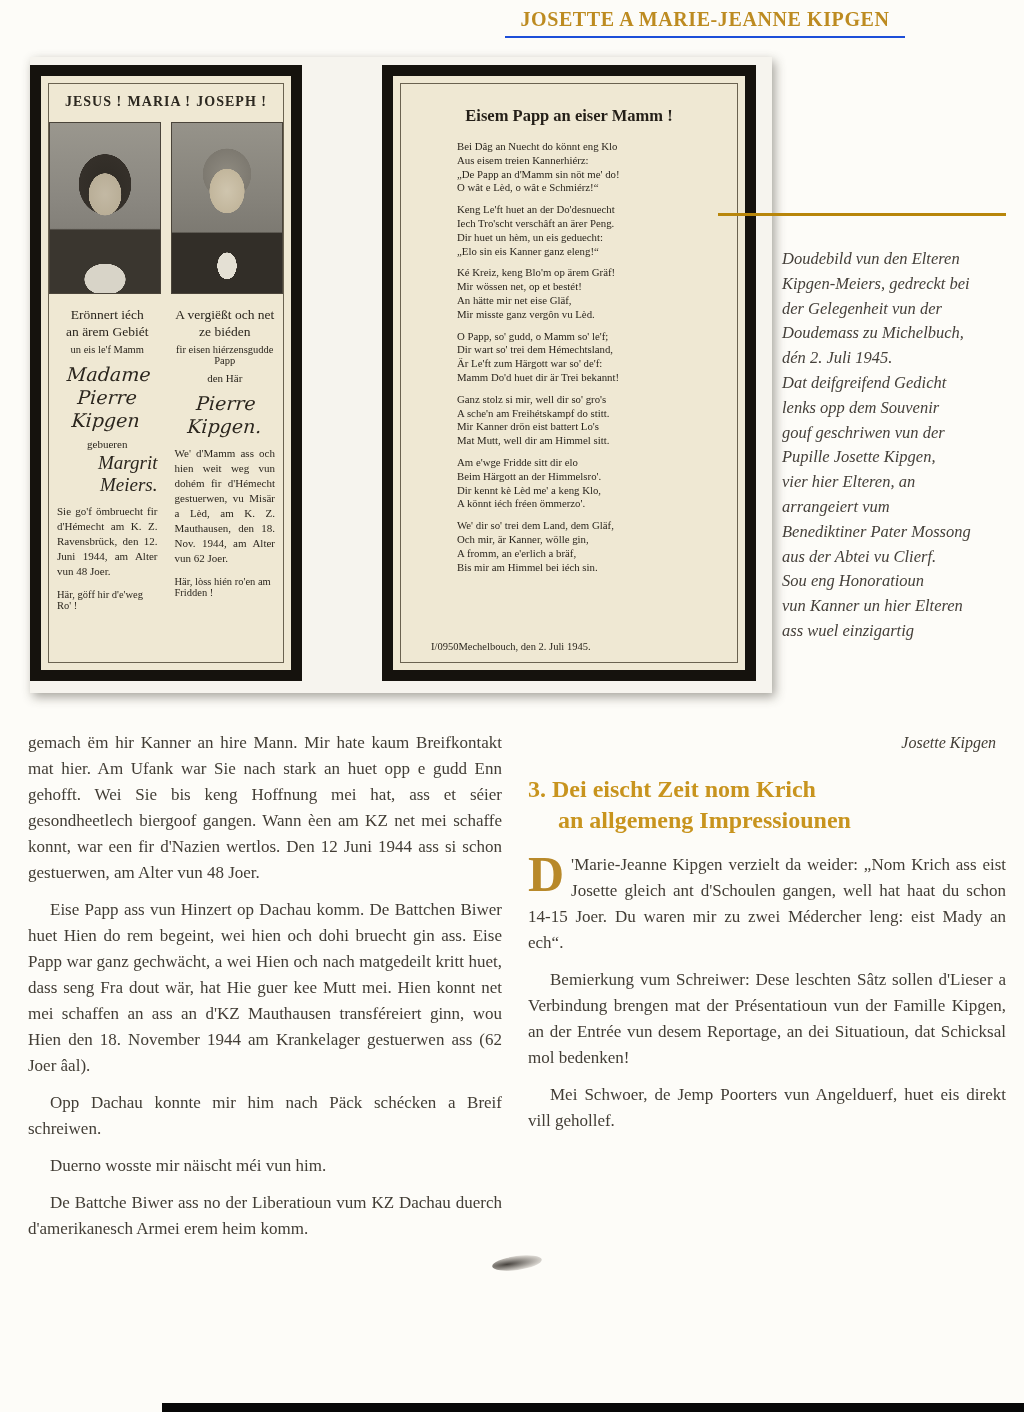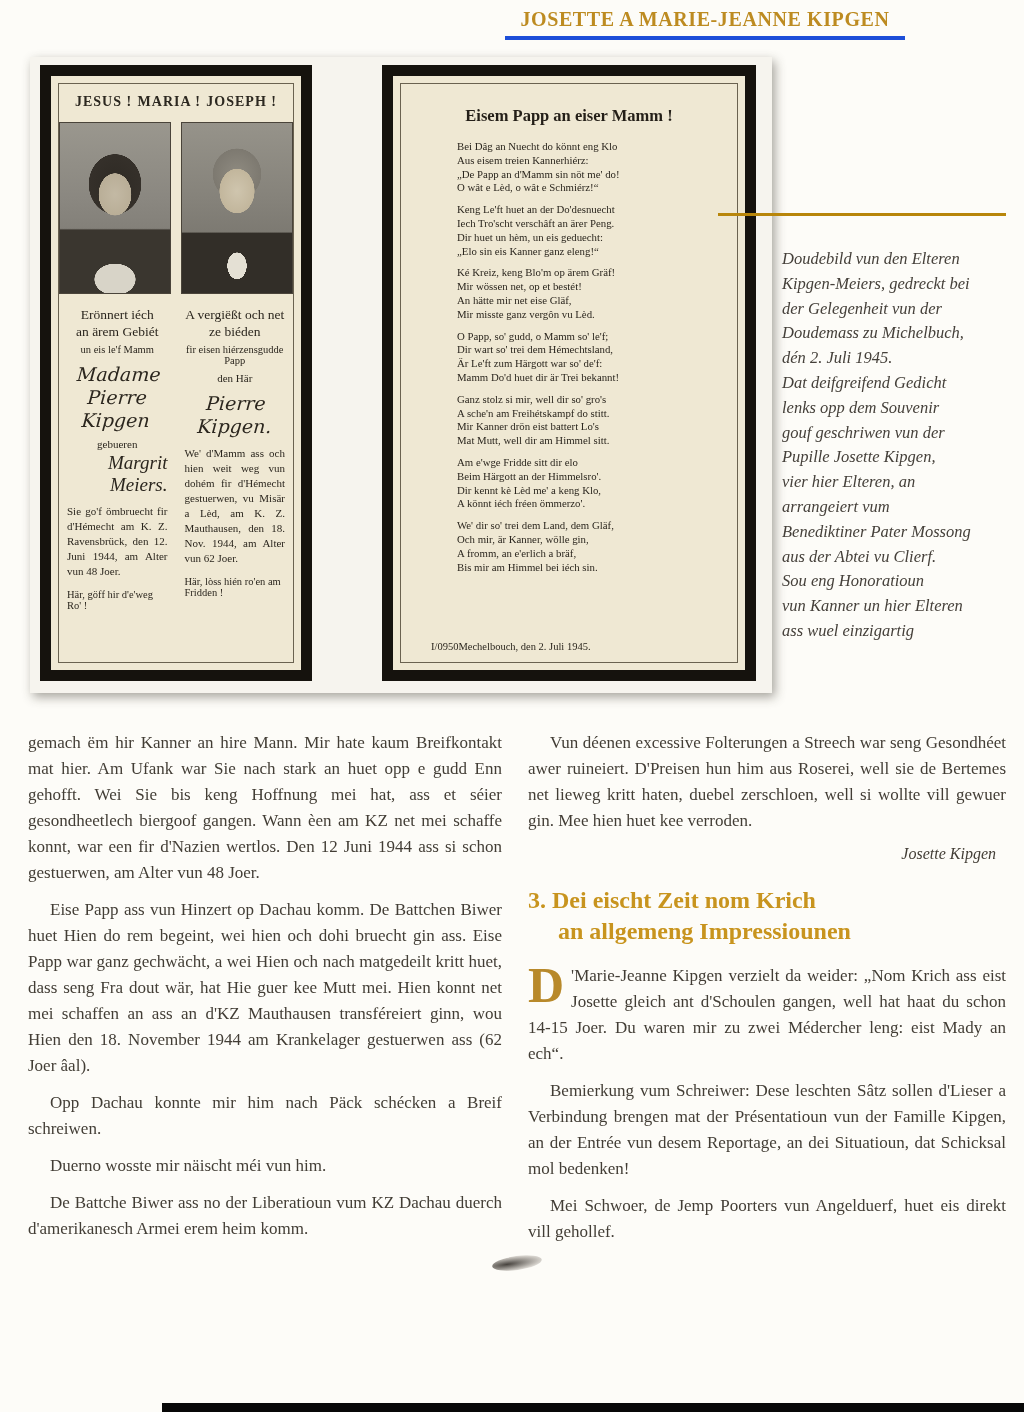--- a/index.html
+++ b/index.html
@@ -7,30 +7,30 @@
     position:relative; width:1024px; height:1412px;
     background:#fdfcf8; overflow:hidden;
     font-family:"Liberation Serif", serif; color:#423d35;
   }
 
   
   .header {
     position:absolute; top:8px; left:505px; width:400px;
     text-align:center; font-size:20px; font-weight:700;
     letter-spacing:0.6px; color:#bd8b21;
-    padding-bottom:5px; border-bottom:4px solid #1d4ed8;
+    padding-bottom:5px; border-bottom:2px solid #1d4ed8;
   }
 
   
   .scan {
     position:absolute; left:30px; top:57px; width:742px; height:636px;
     background:#f6f4ee; box-shadow:3px 4px 10px rgba(60,55,45,0.45);
   }
   .panel { position:absolute; top:8px; height:616px; background:#15120d; box-sizing:border-box; }
-  .panel-left  { left:10px;  width:272px; }
+  .panel-left  { left:0;  width:272px; }
   .panel-right { left:352px; width:374px; }
   .paper { position:absolute; inset:11px; background:#efe8d3; }
   .rule  { position:absolute; inset:7px; border:1px solid #6a6250; pointer-events:none; }
   .paper-content { position:absolute; inset:8px; overflow:hidden; }
 
   .invocation {
     display:flex; justify-content:space-between;
     padding:10px 16px 0; font-size:14px; letter-spacing:1px;
     color:#2c2820; font-weight:600;
   }
@@ -218,21 +218,20 @@
 
   <div class="body-col body-left">
     <p>gemach ëm hir Kanner an hire Mann. Mir hate kaum Breifkontakt mat hier. Am Ufank war Sie nach stark an huet opp e gudd Enn gehofft. Wei Sie bis keng Hoffnung mei hat, ass et séier gesondheetlech biergoof gangen. Wann èen am KZ net mei schaffe konnt, war een fir d'Nazien wertlos. Den 12 Juni 1944 ass si schon gestuerwen, am Alter vun 48 Joer.</p>
     <p>Eise Papp ass vun Hinzert op Dachau komm. De Battchen Biwer huet Hien do rem begeint, wei hien och dohi bruecht gin ass. Eise Papp war ganz gechwächt, a wei Hien och nach matgedeilt kritt huet, dass seng Fra dout wär, hat Hie guer kee Mutt mei. Hien konnt net mei schaffen an ass an d'KZ Mauthausen transféreiert ginn, wou Hien den 18. November 1944 am Krankelager gestuerwen ass (62 Joer âal).</p>
     <p>Opp Dachau konnte mir him nach Päck schécken a Breif schreiwen.</p>
     <p>Duerno wosste mir näischt méi vun him.</p>
     <p>De Battche Biwer ass no der Liberatioun vum KZ Dachau duerch d'amerikanesch Armei erem heim komm.</p>
   </div>
 
   <div class="body-col body-right">
-    <p>Vun déenen excessive Folterungen a Streech war seng Gesondhéet awer ruineiert. D'Preisen hun him aus Roserei, well sie de Bertemes net lieweg kritt haten, duebel zerschloen, well si wollte vill gewuer gin. Mee hien huet kee verroden.</p>
     <div class="signature">Josette Kipgen</div>
     <div class="section-heading">
       <span class="line1">3. Dei eischt Zeit nom Krich</span>
       <span class="line2">an allgemeng Impressiounen</span>
     </div>
     <p class="dropcap-para">
       <span class="dropcap">D</span>
       <span>'Marie-Jeanne Kipgen verzielt da weider: „Nom Krich ass eist Josette gleich ant d'Schoulen gangen, well hat haat du schon 14-15 Joer. Du waren mir zu zwei Médercher leng: eist Mady an ech“.</span>
     </p>
     <p>Bemierkung vum Schreiwer: Dese leschten Sâtz sollen d'Lieser a Verbindung brengen mat der Présentatioun vun der Famille Kipgen, an der Entrée vun desem Reportage, an dei Situatioun, dat Schicksal mol bedenken!</p>

